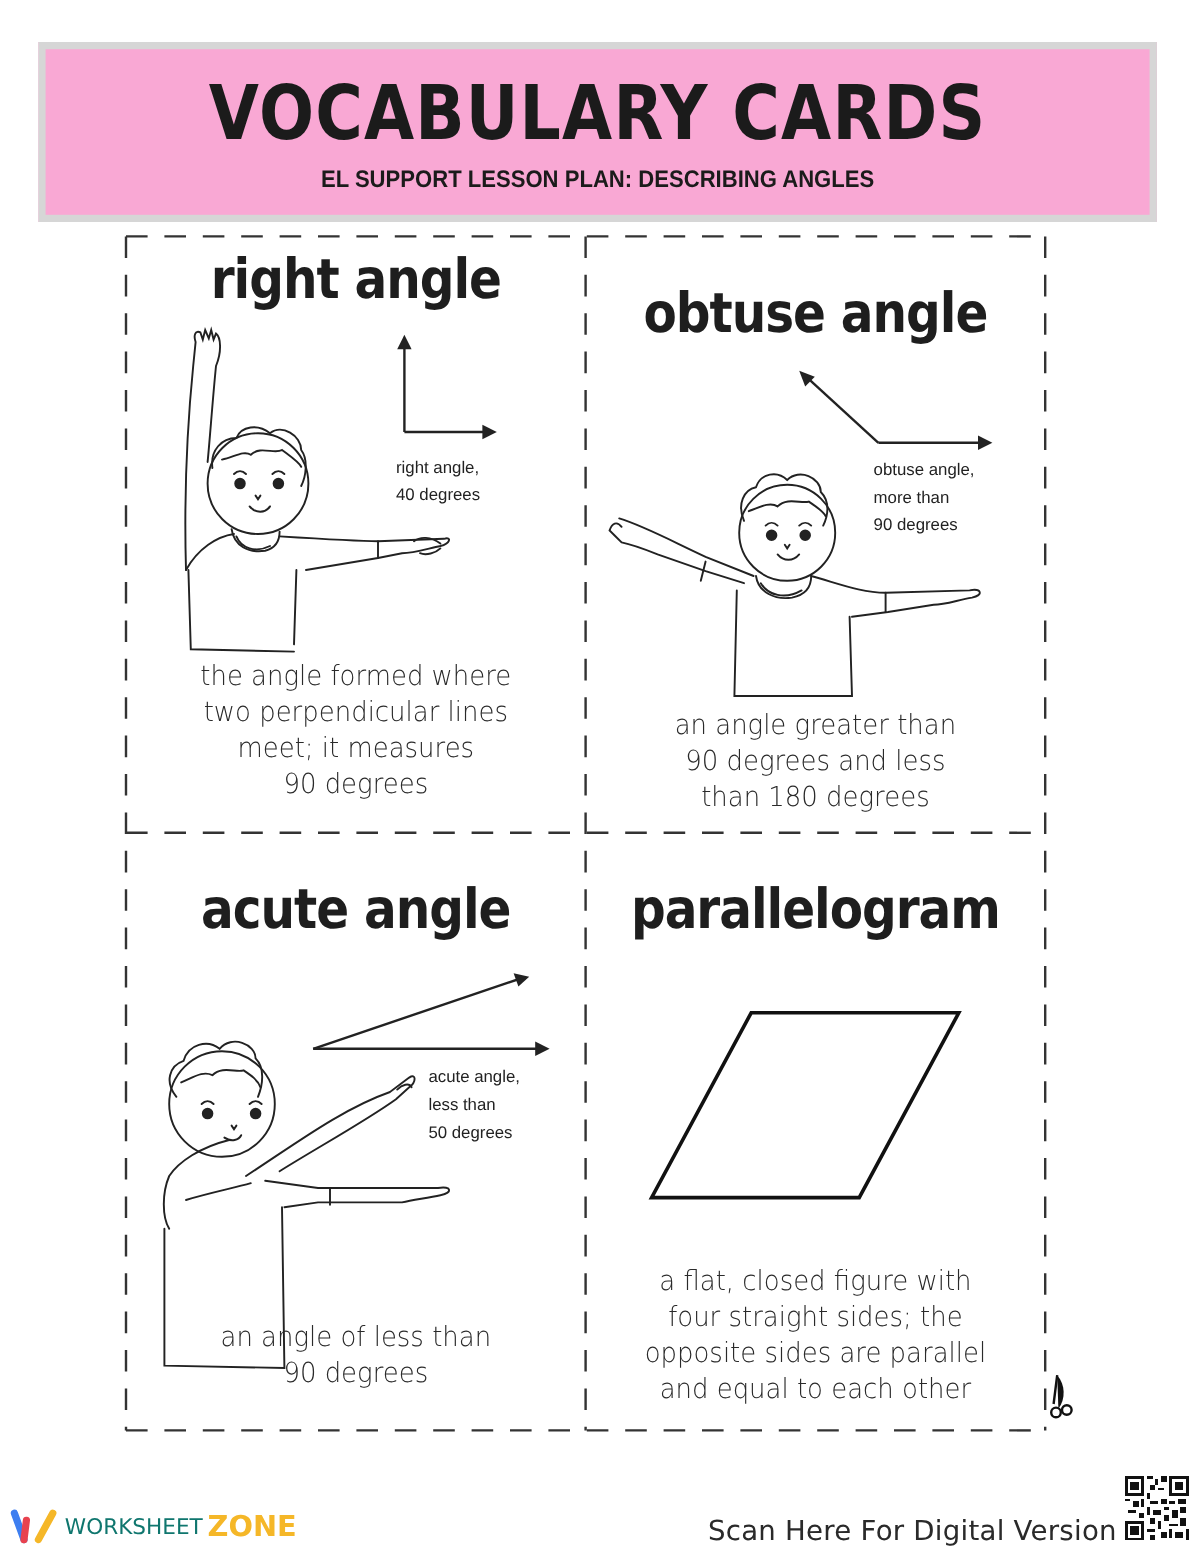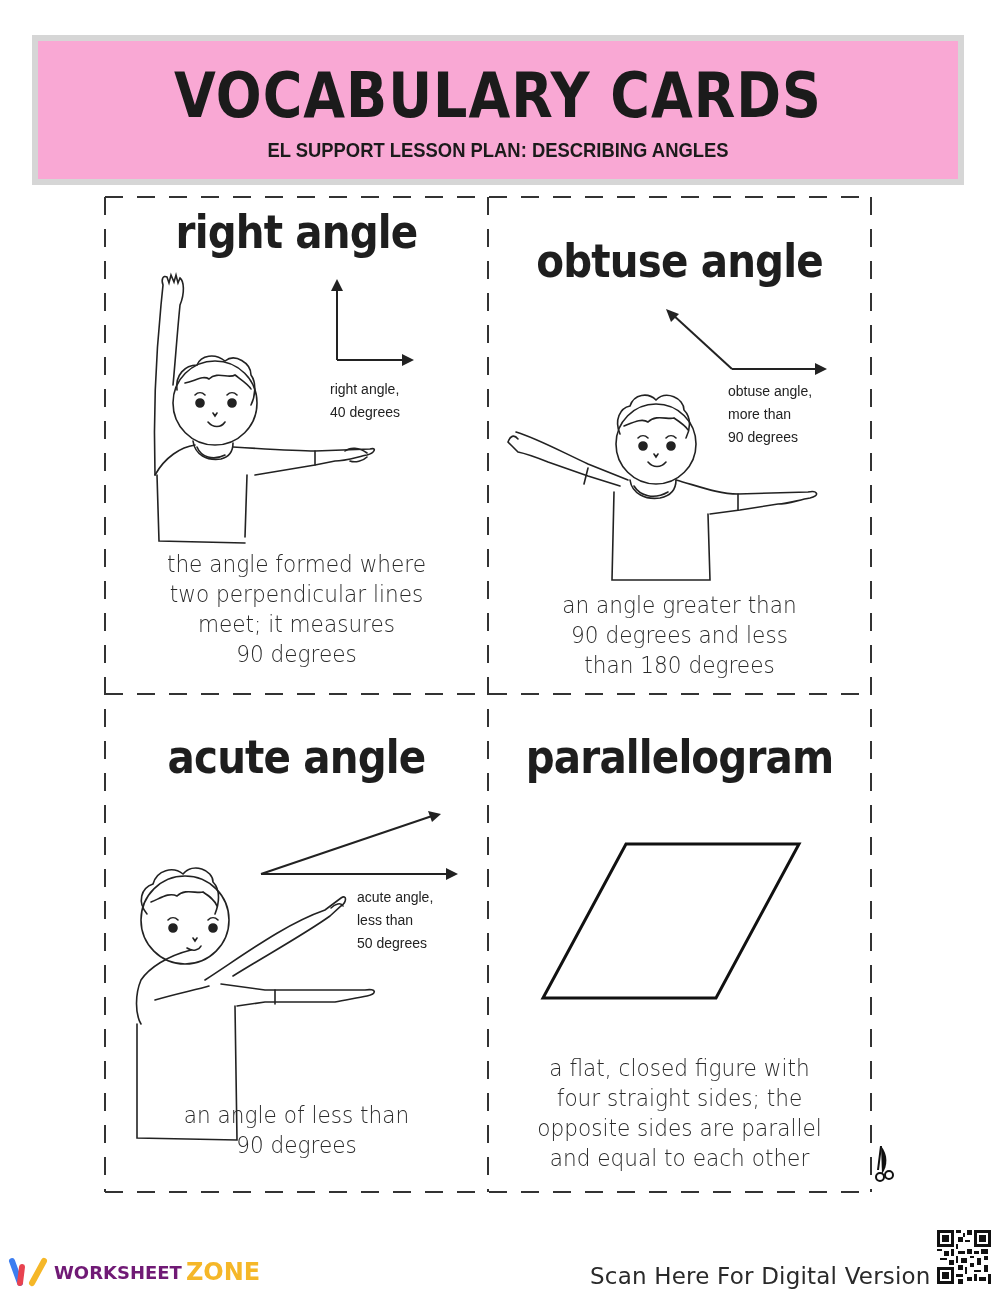--- a/index.html
+++ b/index.html
@@ -34,21 +34,21 @@
       font-family: "DejaVu Sans", sans-serif; font-weight: 300; font-size: 23px;
       line-height: 30px; color: #2a2a2a; white-space: pre-line; transform: scaleX(0.94);
     }
     .angle-label {
       position: absolute; font-family: Liberation Sans, sans-serif; font-size: 14px;
       line-height: 23px; color: #222; white-space: pre-line;
     }
     svg.art { position: absolute; left: 0; top: 0; overflow: visible; }
 
     .footer-logo { position: absolute; left: 8px; top: 1256px; height: 32px; display: flex; align-items: center; }
-    .logo-word-a { font-family: "DejaVu Sans", sans-serif; font-weight: 700; font-size: 18px; color: #701a75; letter-spacing: 0px; margin-left: 6px; }
+    .logo-word-a { font-family: "DejaVu Sans", sans-serif; font-weight: 400; font-size: 18px; color: #0f766e; letter-spacing: 0px; margin-left: 6px; }
     .logo-word-b { font-family: "DejaVu Sans", sans-serif; font-weight: 700; font-size: 24px; color: #f5b728; margin-left: 4px; }
     .footer-scan {
       position: absolute; left: 590px; top: 1263px; font-family: "DejaVu Sans", sans-serif;
       font-size: 23px; color: #2a2a2a; letter-spacing: 0.2px;
     }
     .qr { position: absolute; left: 935px; top: 1228px; width: 58px; height: 58px; background: #fff; }
   </style>
 </head>
 <body>
 

